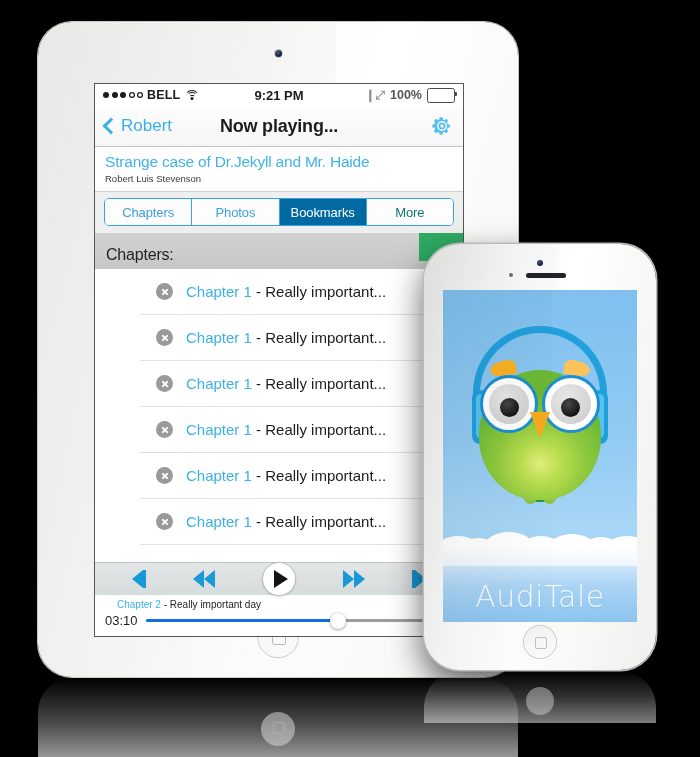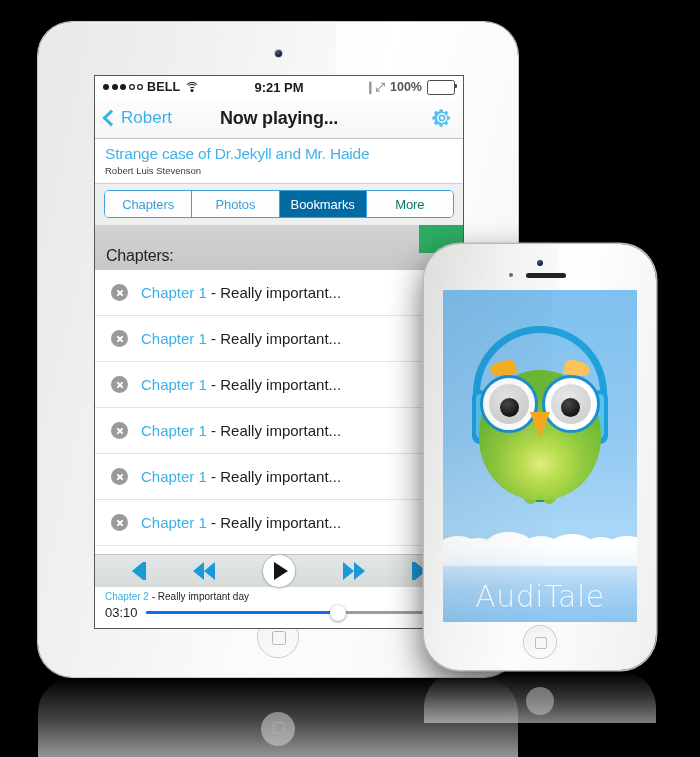--- a/index.html
+++ b/index.html
@@ -72,21 +72,21 @@
     width: 12px; height: 12px;
     margin: -6px 0 0 -6px;
     border: 1.6px solid rgba(170,170,170,0.85);
     border-radius: 2.5px;
   }
 
   
   .ipad-screen {
     position: absolute;
     left: 57px;
-    top: 54px;
+    top: 62px;
     width: 368px;
     height: 552px;
     background: #ffffff;
     overflow: hidden;
     box-shadow: 0 0 0 1px #55565a;
   }
 
   
   .status-bar {
     height: 22px;
@@ -246,21 +246,21 @@
     color: #ffffff;
   }
   .seg.dim { color: #0f766e; }
 
   
   .chap-head {
     background: linear-gradient(180deg,#d2d2d2,#c7c7c7);
     height: 28px;
     display: flex;
     align-items: center;
-    padding: 17px 0 0 11px;
+    padding: 8px 0 0 11px;
     position: relative;
   }
   .chap-head-label {
     font-size: 16px;
     color: #232323;
     letter-spacing: -.2px;
   }
   .green-btn {
     position: absolute;
     right: 0px;
@@ -277,20 +277,21 @@
     position: relative;
   }
   .chap-row {
     height: 45px;
     display: flex;
     align-items: center;
     padding: 0 8px 0 16px;
     border-bottom: 1px solid #e2e2e2;
     cursor: pointer;
     position: relative;
+    margin-left: 45px;
   }
   .del-btn {
     width: 17px; height: 17px;
     border-radius: 50%;
     background: #9a9a9a;
     display: flex;
     align-items: center;
     justify-content: center;
     flex: 0 0 auto;
     cursor: pointer;
@@ -367,21 +368,21 @@
   }
   .play-tri {
     width: 0; height: 0;
     border-top: 9px solid transparent;
     border-bottom: 9px solid transparent;
     border-left: 14px solid #141414;
     margin-left: 4px;
   }
   .now-line {
     font-size: 10px;
-    padding: 4px 10px 2px 10px;
+    padding: 4px 10px 2px 22px;
     white-space: nowrap;
   }
   .now-line .ch { color: #3cb0e8; }
   .now-line .rest { color: #1d1d1d; }
   .scrub {
     display: flex;
     align-items: center;
     gap: 8px;
     padding: 1px 10px 8px 10px;
     font-size: 13px;

